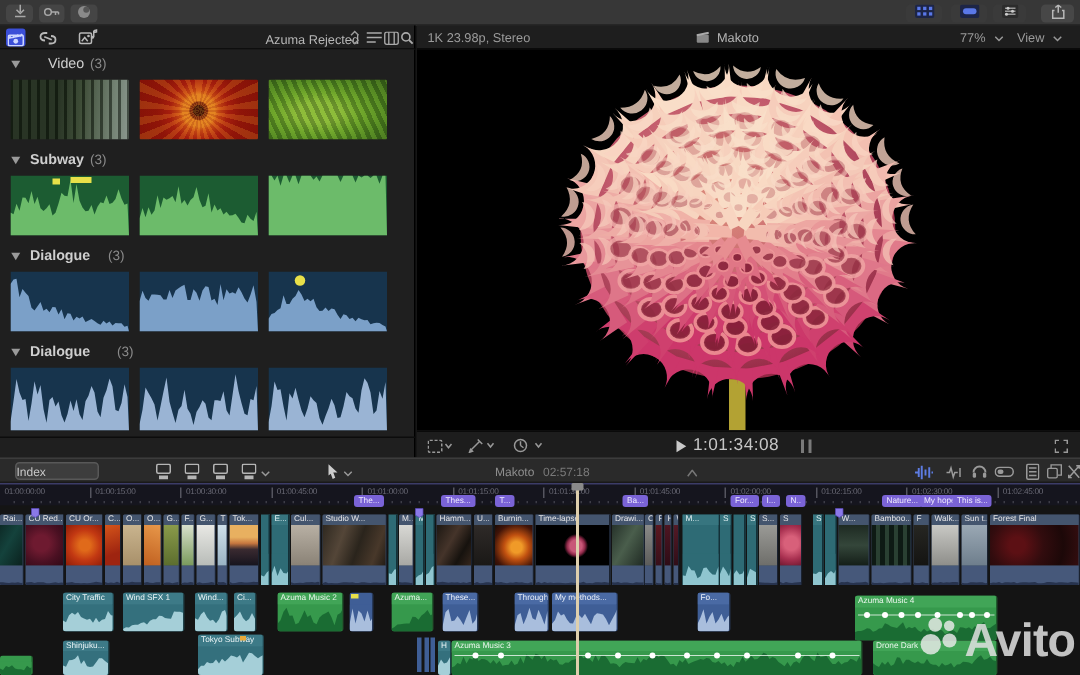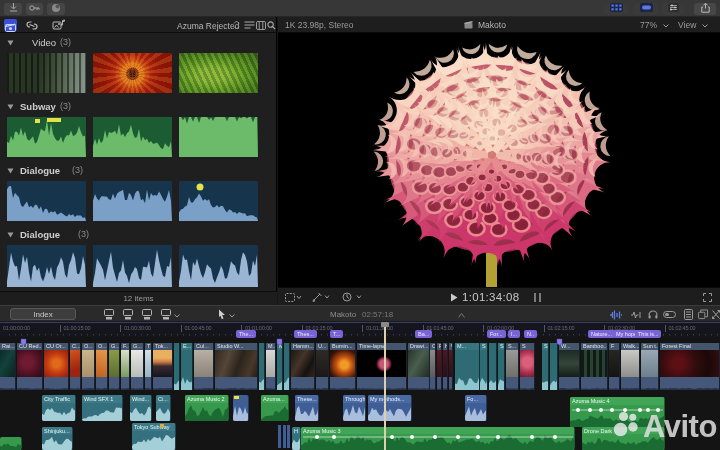--- a/index.html
+++ b/index.html
@@ -169,21 +169,20 @@
         <path d="M0,42 L0.0,37.9 L2.0,28.1 L4.0,13.3 L6.0,17.0 L8.0,20.5 L10.0,24.7 L12.0,35.3 L14.0,25.8 L16.0,16.0 L18.0,6.7 L20.0,22.8 L22.0,30.1 L24.0,37.0 L26.0,28.1 L28.0,25.6 L30.0,14.9 L32.0,27.5 L34.0,30.9 L36.0,38.3 L38.0,29.6 L40.0,26.4 L42.0,21.9 L44.0,24.1 L46.0,33.3 L48.0,35.1 L50.0,21.8 L52.0,21.9 L54.0,22.4 L56.0,15.8 L58.0,28.5 L60.0,32.0 L62.0,18.3 L64.0,4.5 L66.0,15.6 L68.0,23.7 L70.0,30.9 L72.0,31.9 L74.0,21.0 L76.0,21.9 L78.0,12.3 L79,42 Z" fill="#9ab4d4"></path>
       </svg>
     </div>
 <div class="ab" style="left:179px;top:212px;width:79px;height:42px;">
       <svg width="79" height="42" style="display:block">
         <rect width="79" height="42" fill="#17344d"></rect>
         <path d="M0,42 L0.0,36.5 L2.0,25.9 L4.0,9.4 L6.0,15.0 L8.0,14.5 L10.0,25.9 L12.0,35.3 L14.0,17.1 L16.0,20.7 L18.0,13.5 L20.0,21.5 L22.0,28.7 L24.0,33.1 L26.0,27.3 L28.0,19.2 L30.0,21.8 L32.0,23.6 L34.0,33.6 L36.0,38.1 L38.0,32.3 L40.0,27.3 L42.0,20.8 L44.0,25.1 L46.0,33.7 L48.0,33.1 L50.0,25.8 L52.0,16.3 L54.0,19.1 L56.0,20.5 L58.0,27.4 L60.0,30.2 L62.0,15.2 L64.0,7.2 L66.0,10.1 L68.0,16.6 L70.0,31.0 L72.0,28.6 L74.0,15.6 L76.0,20.9 L78.0,9.7 L79,42 Z" fill="#9ab4d4"></path>
       </svg>
     </div>
 <div class="ab" style="left:0;top:258px;width:277px;height:1px;background:#0c0c0c;"></div>
-<div class="ab" style="left:0;top:259px;width:277px;height:13px;background:#1d1d1d;text-align:center;font-size:8px;color:#9a9a9a;line-height:13px;">12 items</div>
 </div>
 <div class="ab" style="left:278px;top:33px;width:442px;height:254px;background:#000;overflow:hidden;">
 <svg width="442" height="254" style="position:absolute;left:0;top:0">
       <defs>
         <radialGradient id="fbg" cx="45%" cy="38%" r="65%">
           <stop offset="0%" stop-color="#dd8f7c"></stop>
           <stop offset="55%" stop-color="#c25a6c"></stop>
           <stop offset="100%" stop-color="#8e2240"></stop>
         </radialGradient>
       </defs>
@@ -654,21 +653,21 @@
       <path d="M1 0.5L7.5 4.5 1 8.5z" fill="#c9c9c9"></path>
     </svg>
 <span class="ab" style="left:184px;top:3px;font-size:11.5px;color:#c6c6c6;letter-spacing:0.3px;">1:01:34:08</span>
 <div class="ab" style="left:256px;top:5px;width:2px;height:9px;background:#7a7a7a;"></div>
 <div class="ab" style="left:260.5px;top:5px;width:2px;height:9px;background:#7a7a7a;"></div>
 <svg class="ab" style="left:425px;top:5px" width="9" height="9" viewBox="0 0 9 9">
       <path d="M0.5 3V0.5H3M6 0.5h2.5V3M8.5 6v2.5H6M3 8.5H0.5V6" stroke="#999" fill="none"></path>
     </svg>
 </div>
 <div class="ab" style="left:0;top:305px;width:720px;height:17px;background:#2a2a2a;border-top:1px solid #3c3c3c;border-bottom:1px solid #191919;">
-<div class="ab" style="left:10px;top:2px;width:66px;height:12px;background:#3d3d3d;border:1px solid #585858;border-radius:3px;color:#c9c9c9;font-size:8px;text-align:center;line-height:11px;">Index</div>
+<div class="ab" style="left:10px;top:2px;width:56px;height:12px;background:#3d3d3d;border:1px solid #585858;border-radius:3px;color:#c9c9c9;font-size:8px;line-height:11px;">Index</div>
 <svg class="ab" style="left:104px;top:3px" width="10" height="11" viewBox="0 0 10 11">
       <rect x="0.5" y="0.5" width="9" height="6" rx="1" fill="none" stroke="#b5b5b5"></rect>
       <rect x="2" y="8" width="6" height="2.5" fill="#b5b5b5"></rect>
     </svg>
 <svg class="ab" style="left:123px;top:3px" width="10" height="11" viewBox="0 0 10 11">
       <rect x="0.5" y="0.5" width="9" height="6" rx="1" fill="none" stroke="#b5b5b5"></rect>
       <rect x="2" y="8" width="6" height="2.5" fill="#b5b5b5"></rect>
     </svg>
 <svg class="ab" style="left:142px;top:3px" width="10" height="11" viewBox="0 0 10 11">
       <rect x="0.5" y="0.5" width="9" height="6" rx="1" fill="none" stroke="#b5b5b5"></rect>

